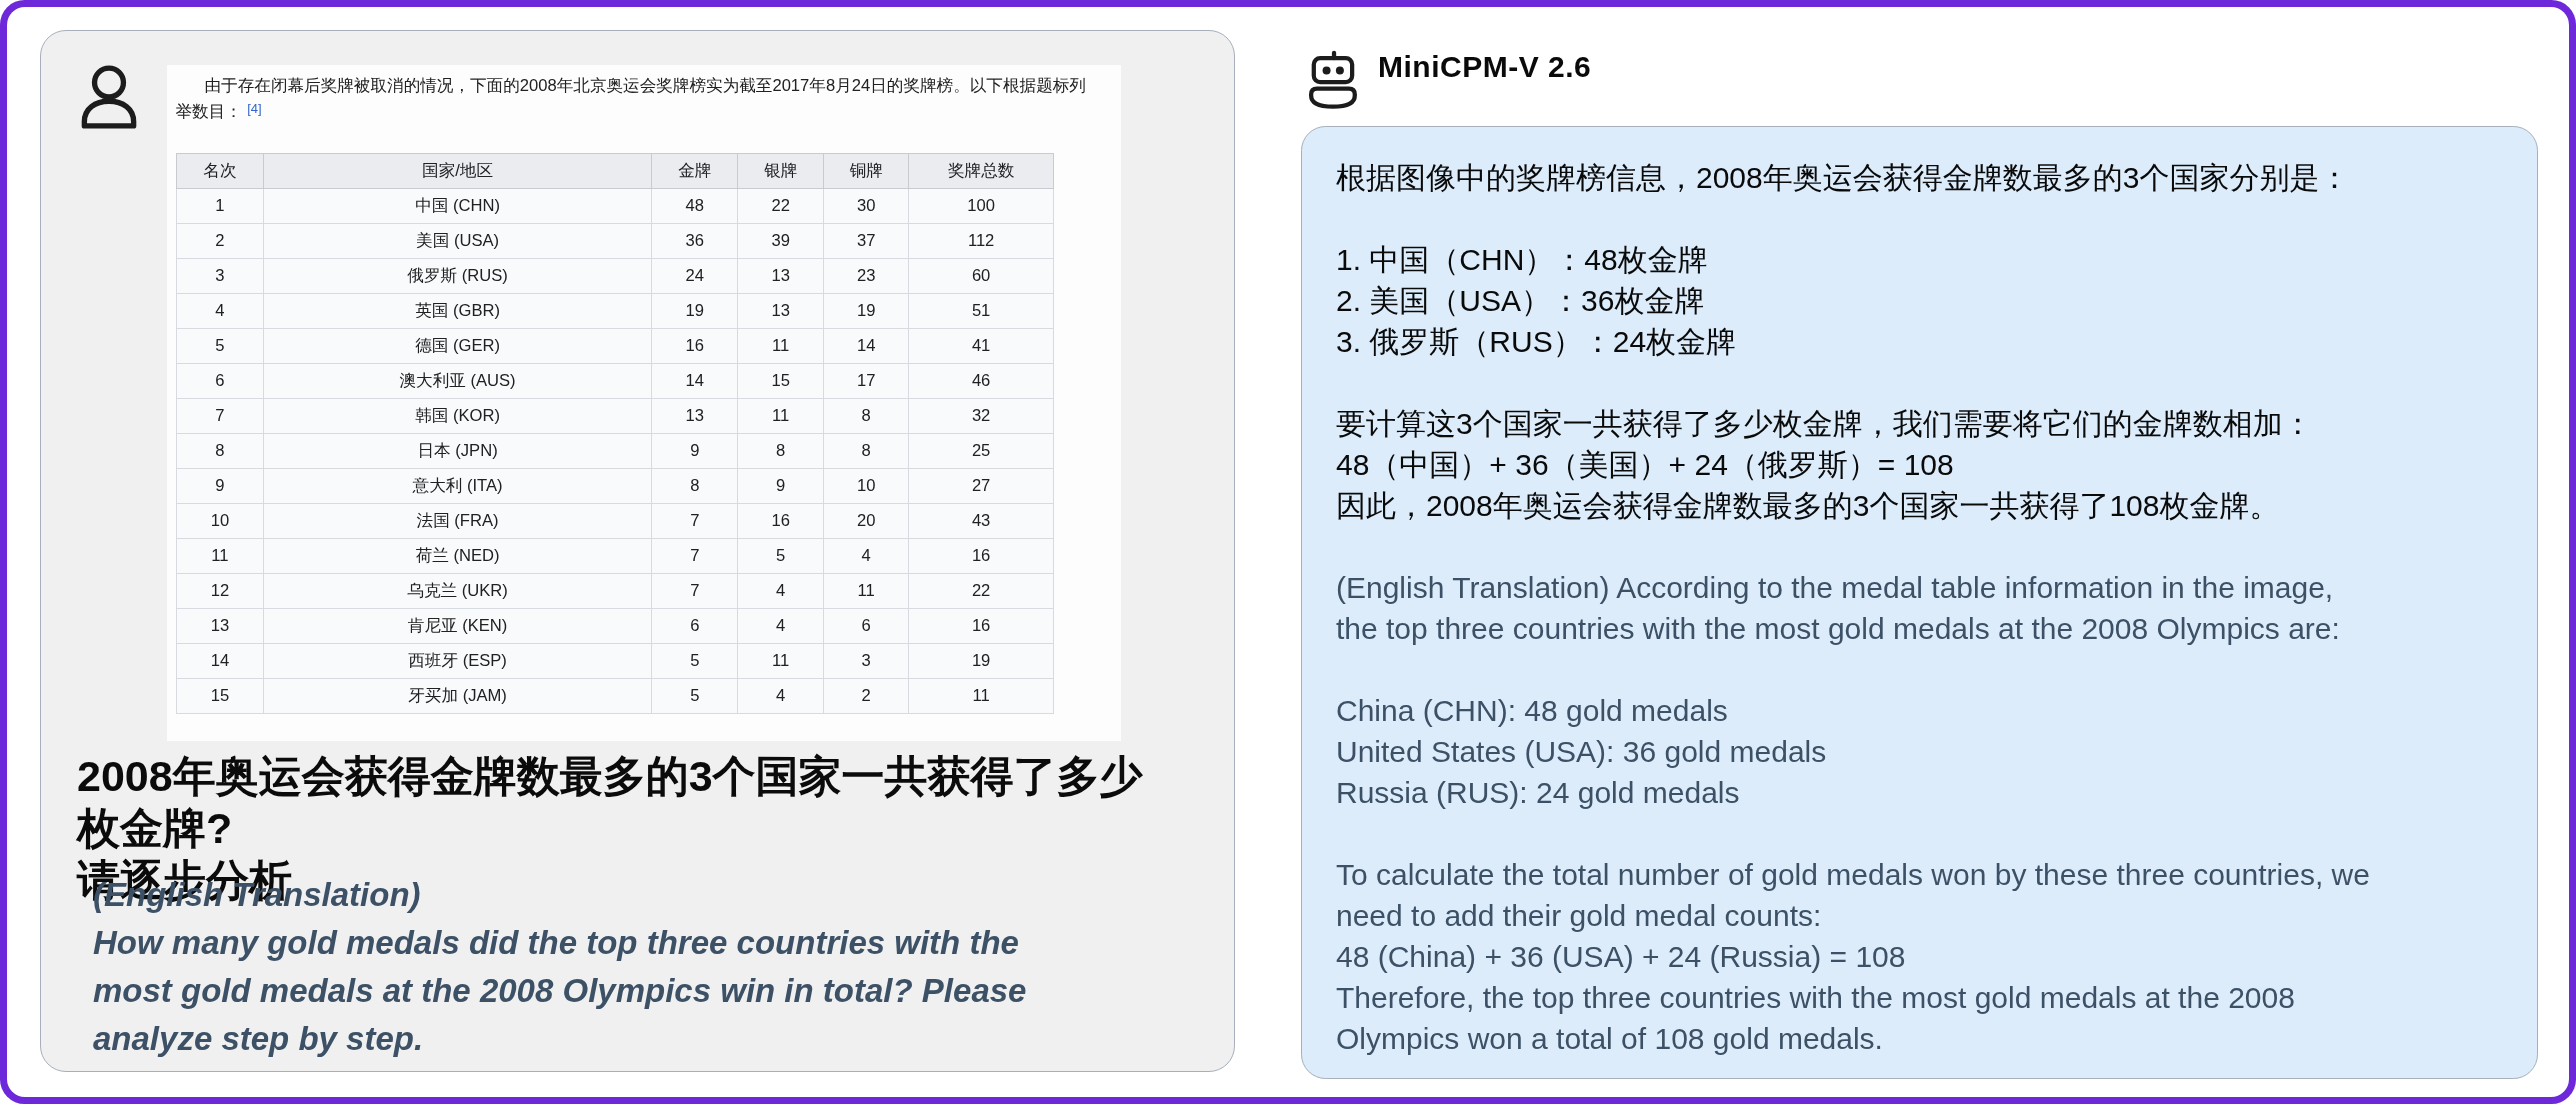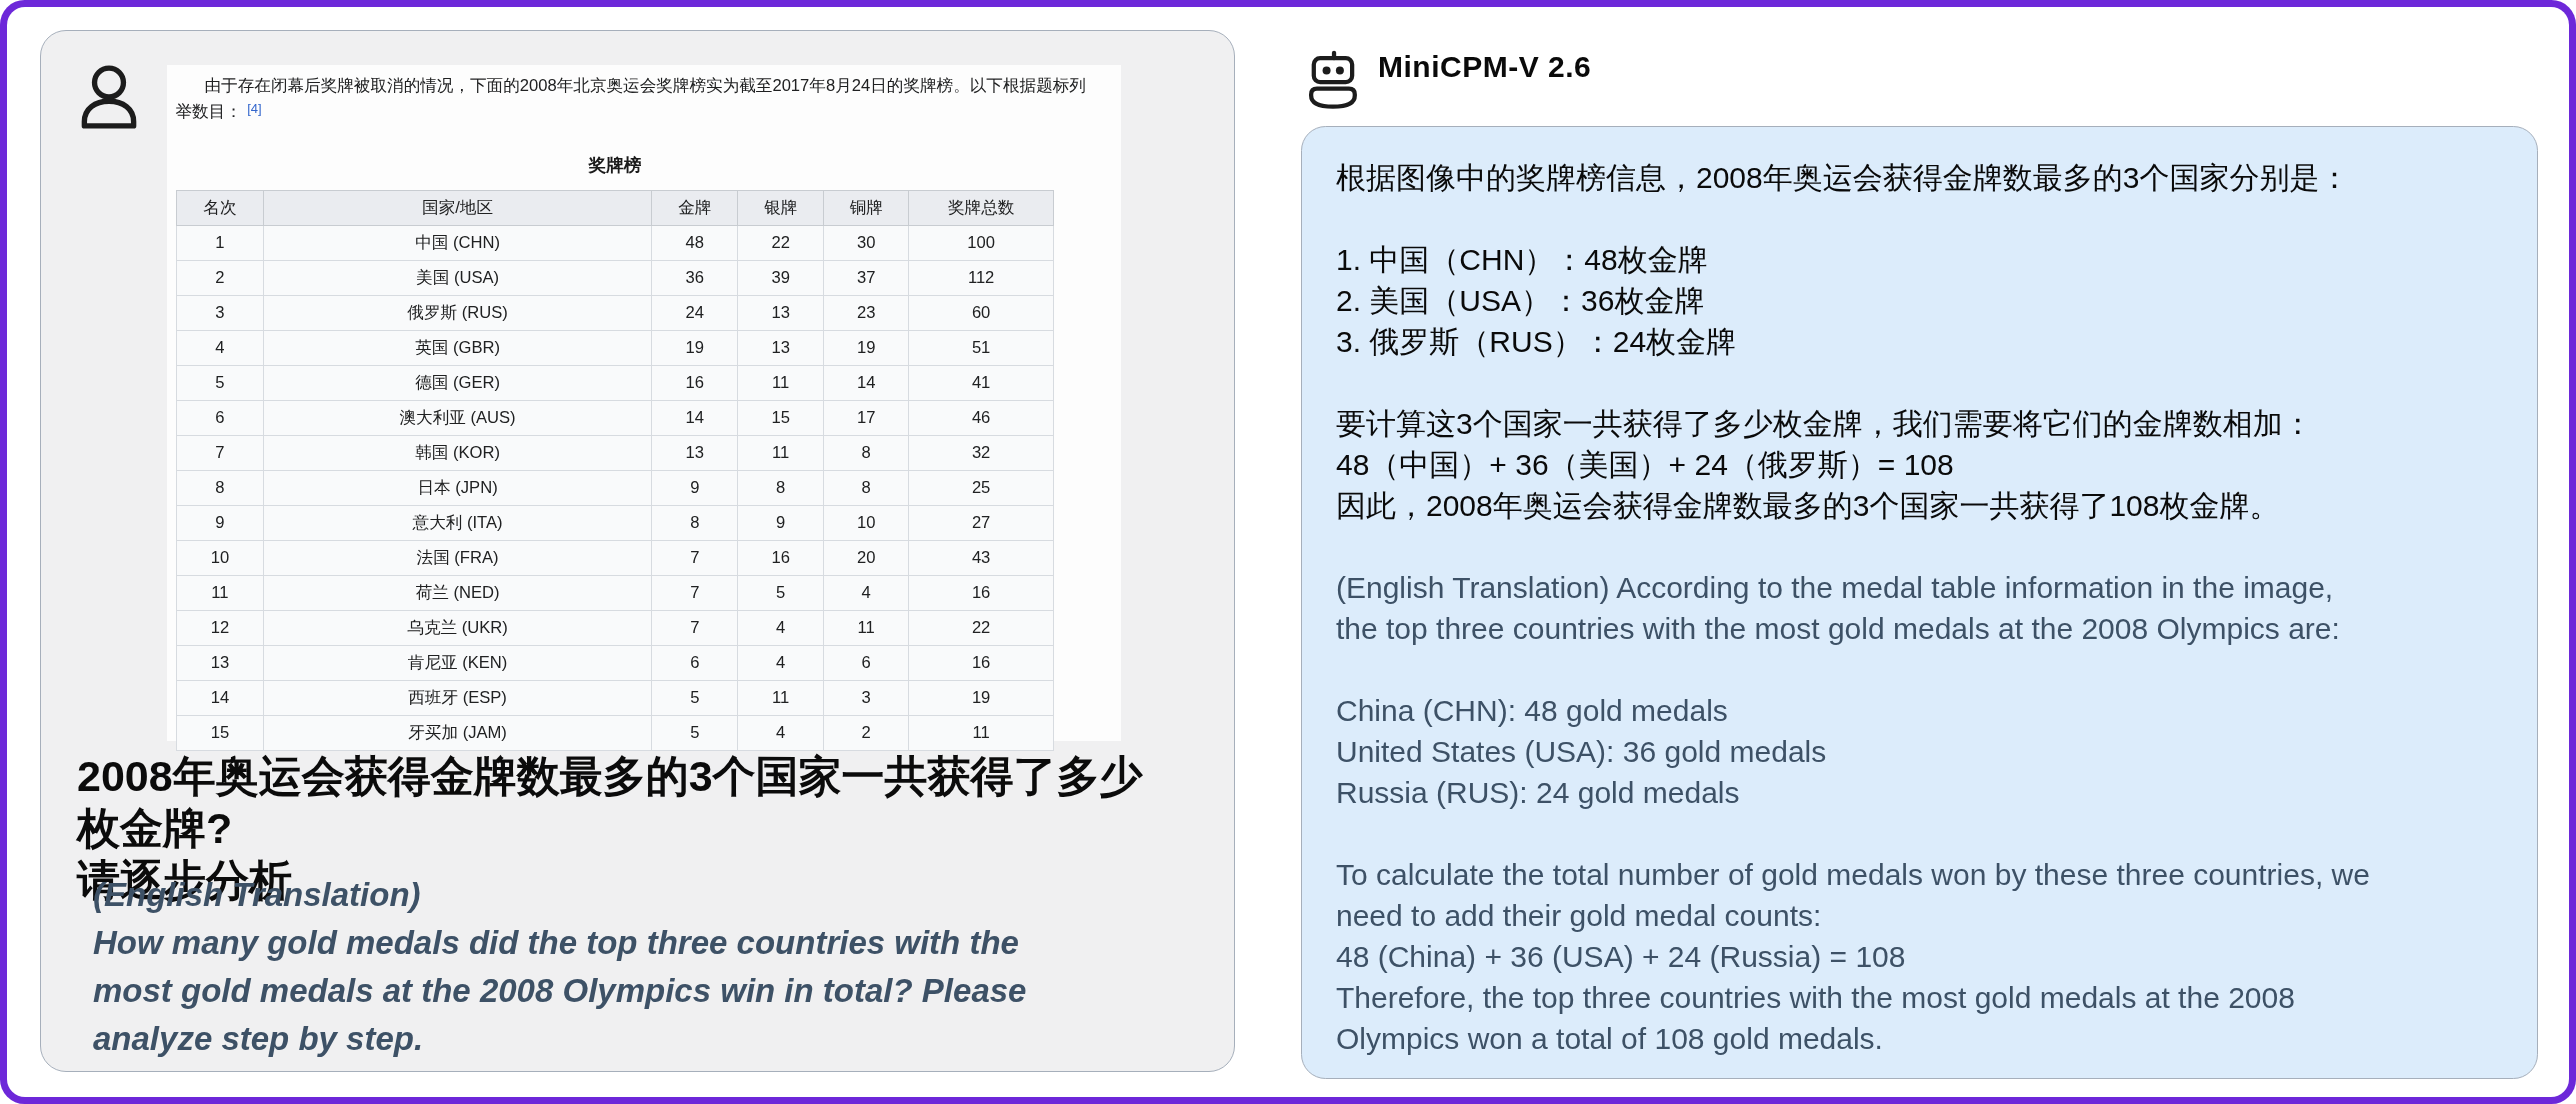--- a/index.html
+++ b/index.html
@@ -65,21 +65,20 @@
         <svg viewBox="0 0 112 118" width="60" height="64" fill="none" stroke="#1c1c1c" stroke-width="10" stroke-linejoin="round">
           <circle cx="56" cy="32" r="27"></circle>
           <path d="M10,113 L10,105 C10,81 30,67 56,67 C82,67 102,81 102,105 L102,113 Z"></path>
         </svg>
       </span>
 
       <div class="screenshot">
         <p class="intro"><span>由于存在闭幕后奖牌被取消的情况，下面的2008年北京奥运会奖牌榜实为截至2017年8月24日的奖牌榜。以下根据题标列举数目：</span><sup class="ref">[4]</sup></p>
 
         <div class="tbl-wrap">
-          <div class="tbl-title">奖牌榜</div>
           <table class="medal-table">
             <thead>
                 <tr id="medal-head">
                   <th>名次</th>
                   <th>国家/地区</th>
                   <th>金牌</th>
                   <th>银牌</th>
                   <th>铜牌</th>
                   <th>奖牌总数</th>
                 </tr>

